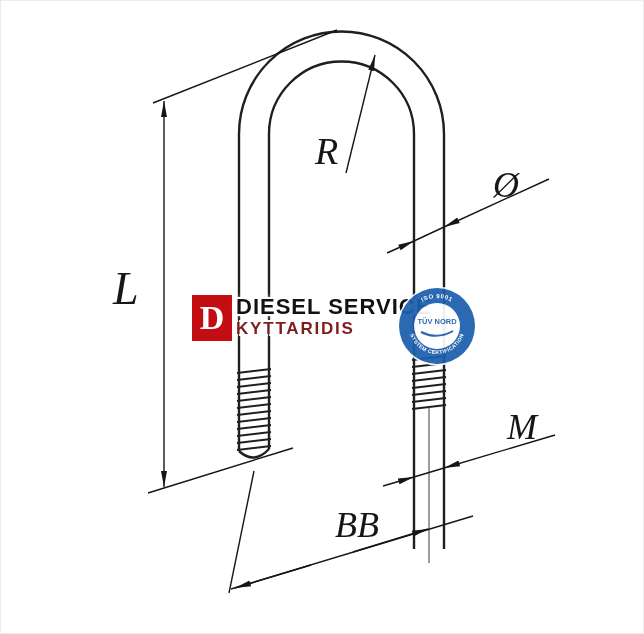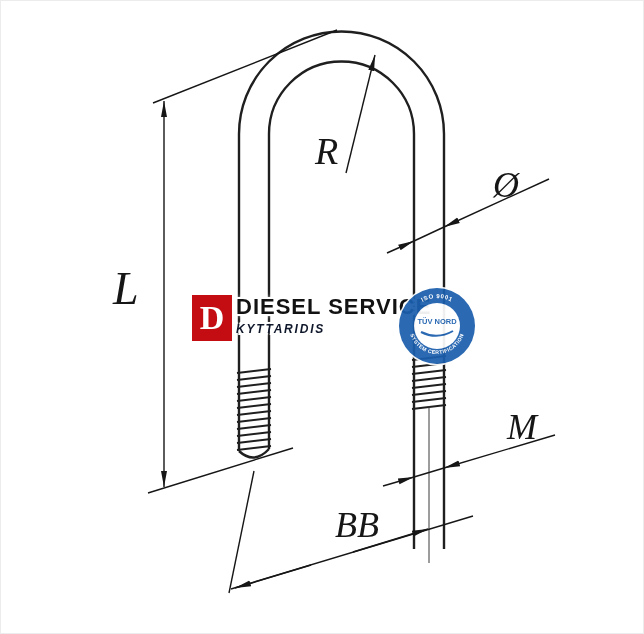--- a/index.html
+++ b/index.html
@@ -20,24 +20,23 @@
     font-family:"Liberation Serif",serif;font-weight:bold;font-size:34px;line-height:1;
     flex:0 0 auto;
   }
   .wm-text{margin-left:4px;display:flex;flex-direction:column;}
   .wm-line1{
     font-size:22px;font-weight:bold;letter-spacing:1px;color:#121212;line-height:23px;
     white-space:nowrap;
     text-shadow:-2px -2px 0 #fff,2px -2px 0 #fff,-2px 2px 0 #fff,2px 2px 0 #fff,0 0 4px #fff,0 0 6px #fff;
   }
   .wm-line2{
-    font-size:12px;font-weight:bold;letter-spacing:1.8px;color:#0f172a;line-height:18px;margin-top:2px;
+    font-size:17px;font-weight:bold;letter-spacing:1.8px;color:#7f1d1d;line-height:18px;margin-top:2px;
     white-space:nowrap;
     text-shadow:-2px -2px 0 #fff,2px -2px 0 #fff,-2px 2px 0 #fff,2px 2px 0 #fff,0 0 4px #fff;
-    font-style:italic;
   }
   .stamp{position:absolute;left:396px;top:285px;opacity:.93;}
   .ring-text{fill:#ffffff;font-size:6px;font-weight:bold;letter-spacing:.6px;font-family:"Liberation Sans",sans-serif;}
   .ring-text-sm{fill:#ffffff;font-size:5.2px;font-weight:bold;letter-spacing:.4px;font-family:"Liberation Sans",sans-serif;}
   .stamp-brand{fill:#1b5fae;font-size:7.5px;font-weight:bold;font-family:"Liberation Sans",sans-serif;}
 </style>
 </head>
 <body>
 
 <div class="canvas">

